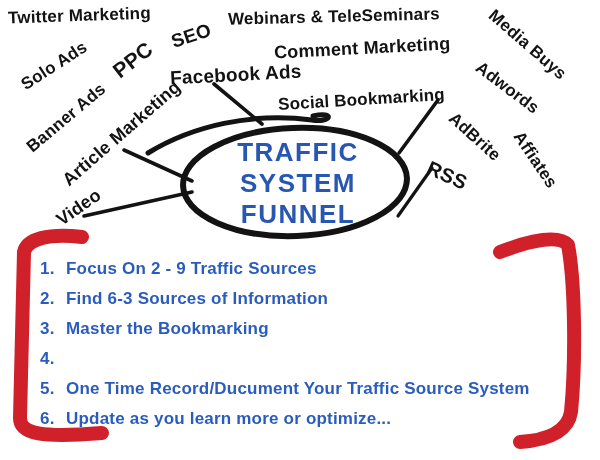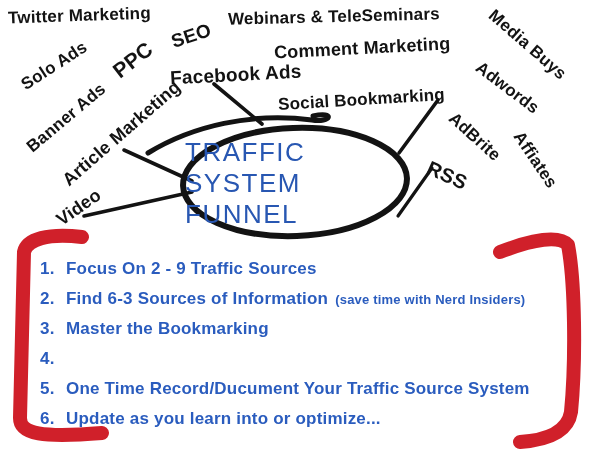--- a/index.html
+++ b/index.html
@@ -22,22 +22,22 @@
   .src-adwords{left:470px;top:78px;transform:rotate(37deg);}
   .src-facebook{left:170px;top:64px;font-size:19px;transform:rotate(-3deg);}
   .src-social{left:278px;top:90px;transform:rotate(-3.5deg);}
   .src-banner{left:18px;top:108px;transform:rotate(-40deg);}
   .src-article{left:47px;top:123px;font-size:18px;transform:rotate(-41deg);}
   .src-adbrite{left:443px;top:127px;transform:rotate(42deg);}
   .src-affiates{left:503px;top:150px;transform:rotate(56deg);}
   .src-video{left:54px;top:197px;font-size:18px;transform:rotate(-35deg);}
   .src-rss{left:426px;top:164px;font-size:20px;transform:rotate(24deg);}
   .funnel-title{
-    position:absolute;left:185px;top:137px;width:226px;
-    color:#2857b2;font-weight:400;font-size:26px;line-height:31px;letter-spacing:1.5px;
+    position:absolute;left:185px;top:137px;width:226px;text-align:center;
+    color:#2857b2;font-weight:700;font-size:26px;line-height:31px;letter-spacing:1.5px;
   }
   .funnel-title span{display:block;}
   .steps{position:absolute;left:40px;top:259px;width:520px;}
   .step{display:flex;align-items:baseline;height:30px;color:#2a5cbe;font-weight:700;font-size:17px;letter-spacing:.2px;}
   .step .num{width:26px;flex:0 0 26px;}
   .step .txt{white-space:nowrap;}
   .step .note{font-size:13px;margin-left:7px;white-space:nowrap;}
 </style>
 </head>
 <body>
@@ -84,36 +84,35 @@
 
   <div class="steps">
     <div class="step">
       <span class="num">1.</span>
       <span class="txt">Focus On 2 - 9 Traffic Sources</span>
       <span class="note"></span>
     </div>
     <div class="step">
       <span class="num">2.</span>
       <span class="txt">Find 6-3 Sources of Information</span>
-      <span class="note">(save time with Nerd Insiders)</span>
     </div>
     <div class="step">
       <span class="num">3.</span>
       <span class="txt">Master the Bookmarking</span>
       <span class="note"></span>
     </div>
     <div class="step">
       <span class="num">4.</span>
       <span class="note"></span>
     </div>
     <div class="step">
       <span class="num">5.</span>
       <span class="txt">One Time Record/Ducument Your Traffic Source System</span>
       <span class="note"></span>
     </div>
     <div class="step">
       <span class="num">6.</span>
-      <span class="txt">Update as you learn into or optimize...</span>
+      <span class="txt">Update as you learn more or optimize...</span>
       <span class="note"></span>
     </div>
   </div>
 
 </div>
 
 </body></html>

